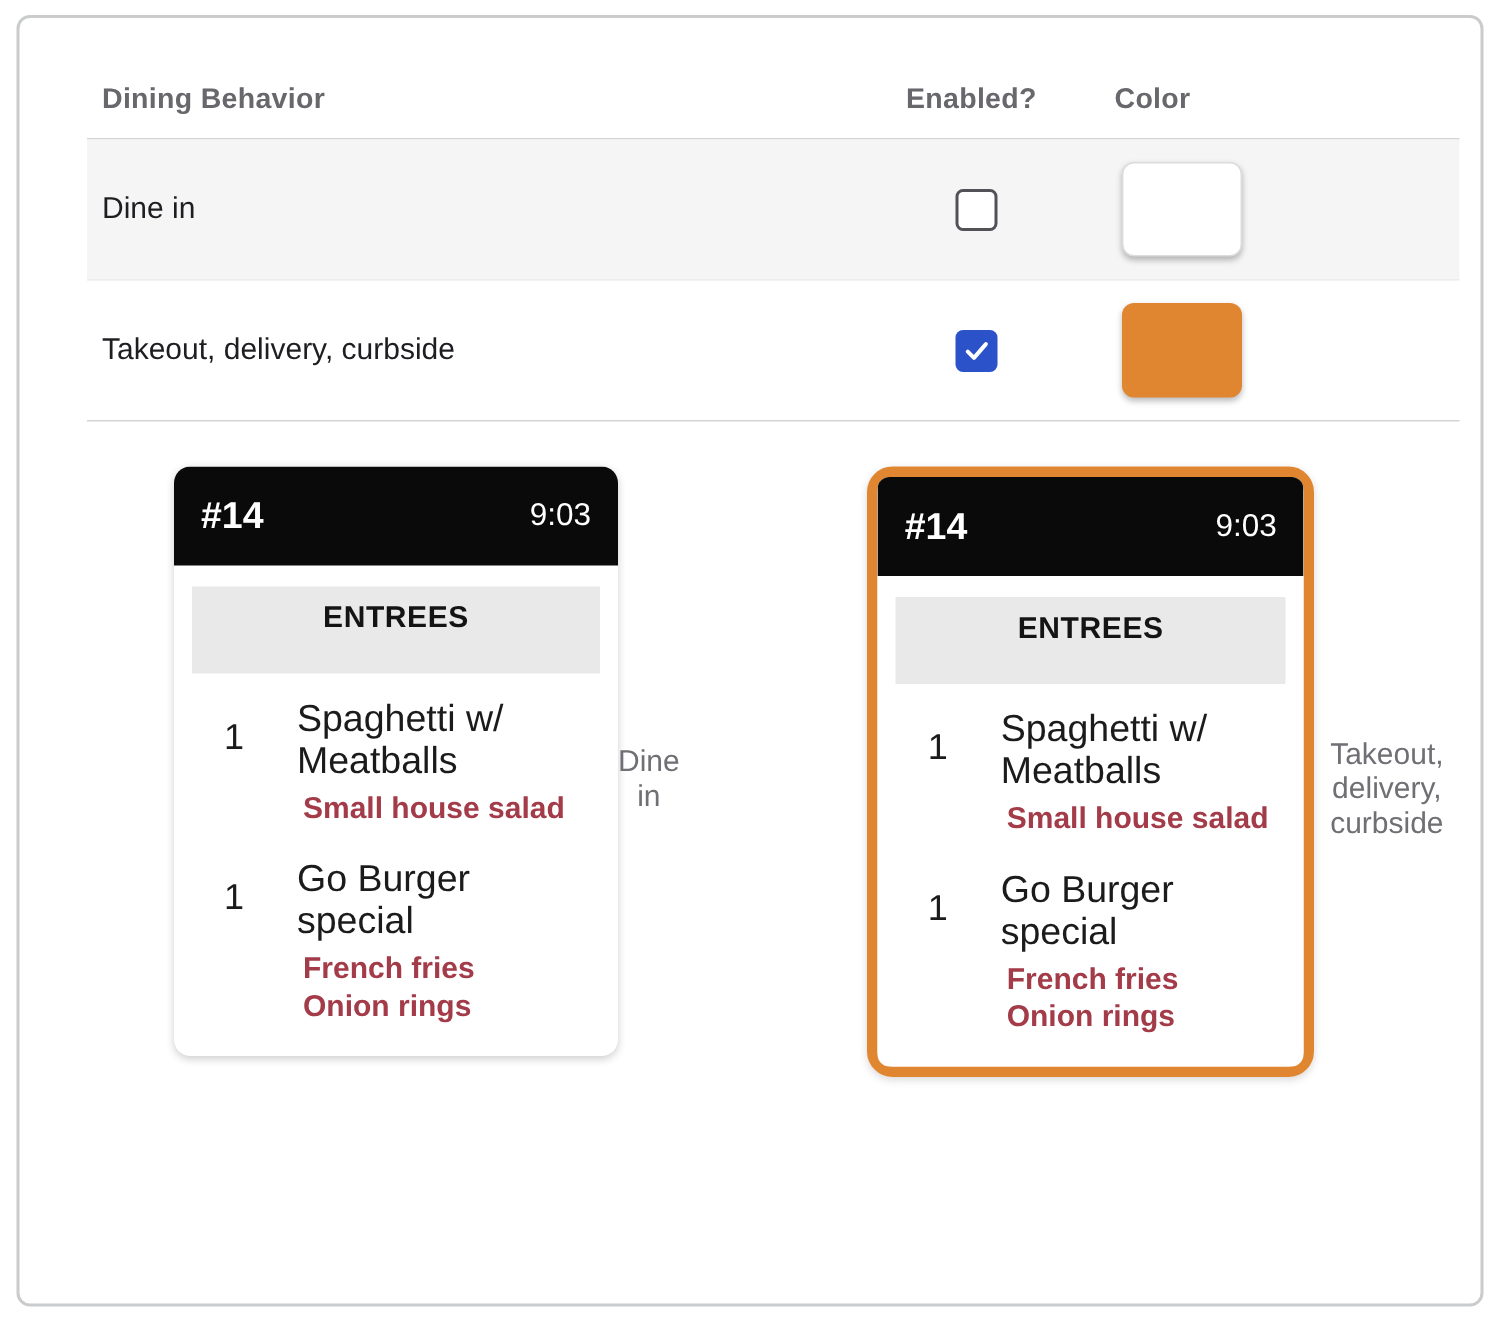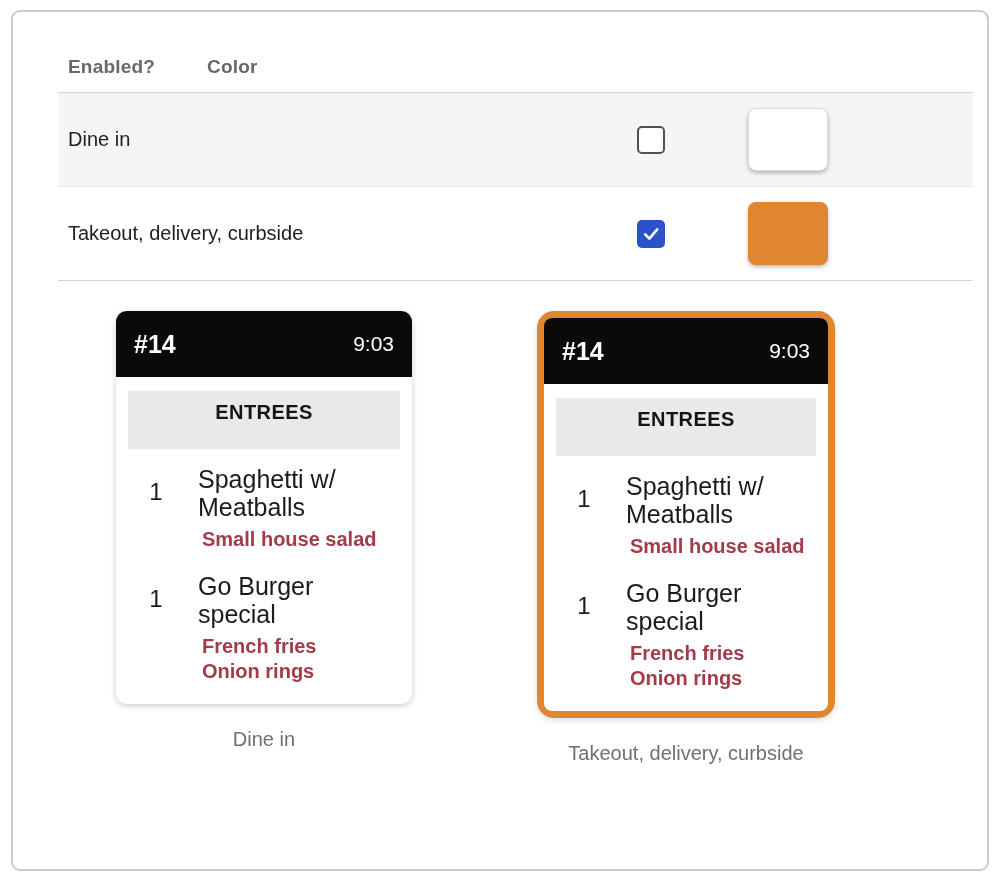--- a/index.html
+++ b/index.html
@@ -46,21 +46,21 @@
   .checkbox svg{width:20px;height:20px;}
   .swatch{
     width:80px;height:63px;margin-left:5px;border-radius:8px;
     box-shadow:0 2px 4px rgba(0,0,0,.28);cursor:pointer;
   }
   .swatch.white{border:1px solid #dcdcde;box-sizing:border-box;}
 
   
   .preview-label{margin-top:60px;font-size:20px;line-height:28px;color:#77777c;}
   .tickets{display:flex;gap:80px;margin-left:13px;margin-top:30px;align-items:flex-start;}
-  .ticket-col{display:flex;flex-direction:column;align-items:center;padding-left:45px;}
+  .ticket-col{display:flex;flex-direction:row;align-items:center;padding-left:45px;}
   .ticket-wrap{display:inline-block;}
   .ticket-wrap.outlined{
     border:7px solid var(--swatch-orange,#E08631);
     border-radius:17px;
     box-shadow:0 2px 6px rgba(0,0,0,.15);
   }
   .ticket{
     width:296px;background:#ffffff;border-radius:11px;
     box-shadow:0 2px 6px rgba(0,0,0,.20);
     overflow:hidden;
@@ -90,20 +90,21 @@
 </style>
 </head>
 <body>
 
 <div class="frame">
   <div class="setting-row">
     <div class="content-col">
 
       <div class="table">
         <div class="thead">
+          <div class="th th-behavior">Dining Behavior</div>
           <div class="th th-enabled">Enabled?</div>
           <div class="th th-color">Color</div>
         </div>
         <div class="tbody" id="tbody">
   <div class="trow">
     <div class="td td-behavior">Dine in</div>
     <div class="td td-enabled">
       <div class="checkbox unchecked">
         
       </div>

